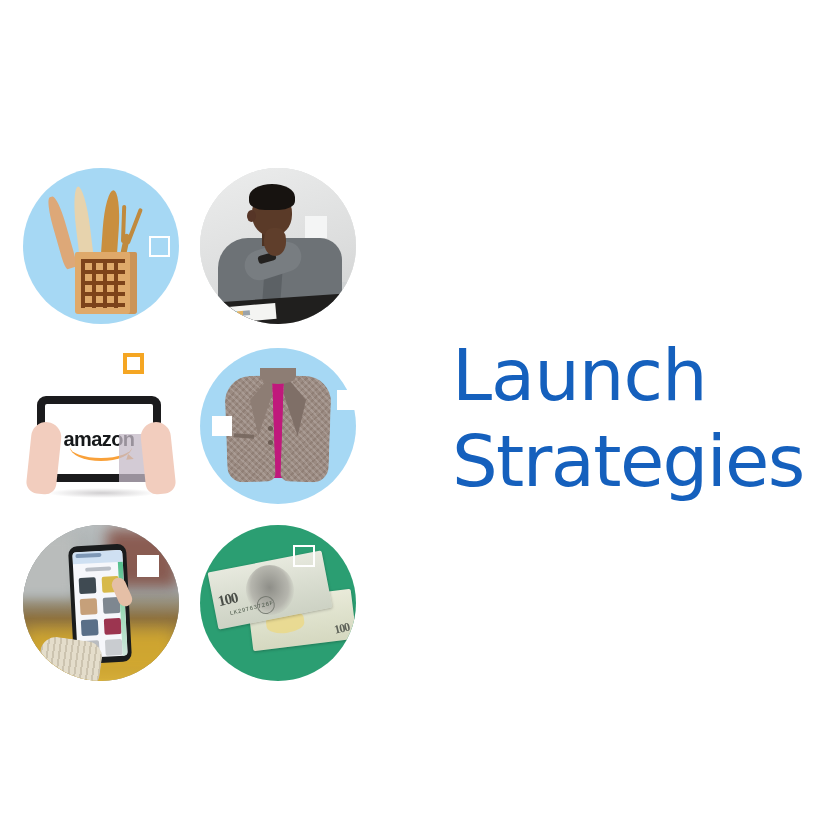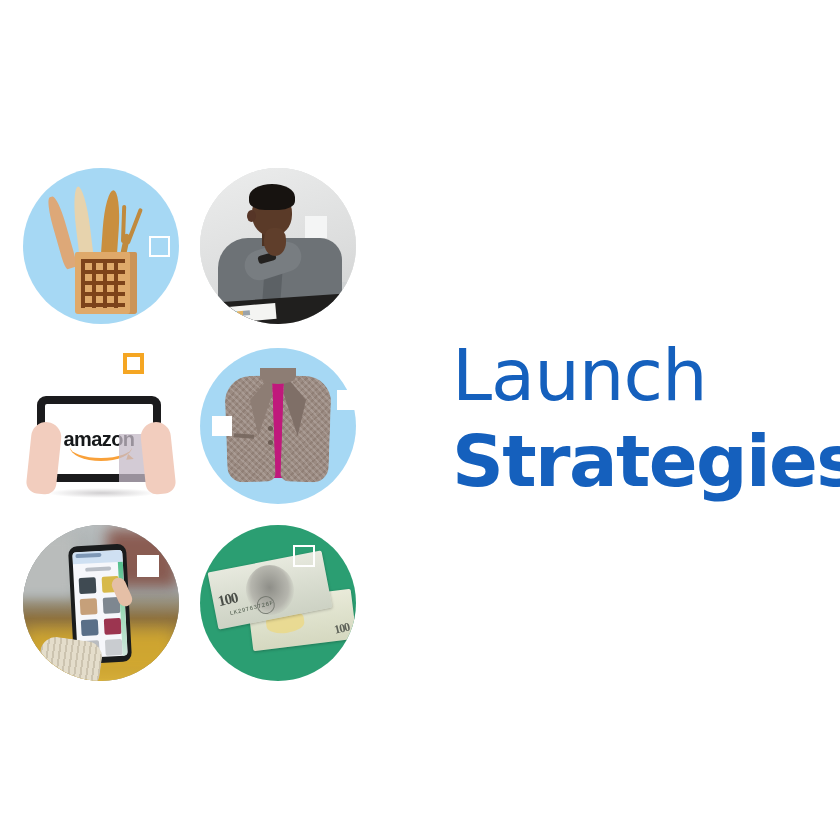--- a/index.html
+++ b/index.html
@@ -239,21 +239,21 @@
     width: 388px;
     color: #1560bd;
     font-family: "DejaVu Sans", "Liberation Sans", sans-serif;
     font-weight: 400;
     font-size: 72px;
     line-height: 86px;
     letter-spacing: -1px;
     white-space: nowrap;
   }
   .title .line { display: block; }
-  .title .line.l3 { letter-spacing: -1.6px; font-weight: bold; }
+  .title .line.l3 { letter-spacing: -1.6px; }
 </style>
 </head>
 <body>
 
 <div id="slide">
 
   <div class="collage">
 
     <div class="tile c0 r0">
       <div class="disc blue">

